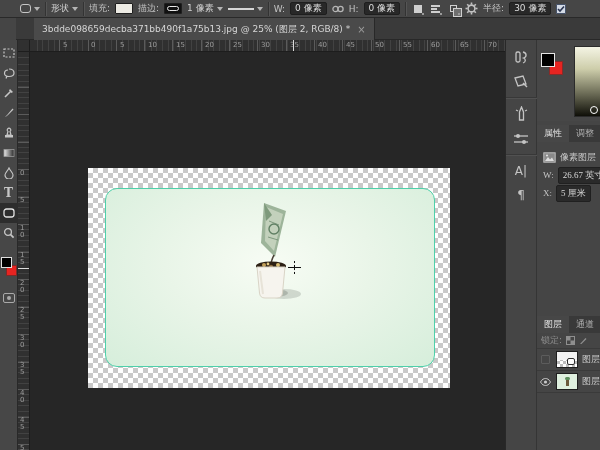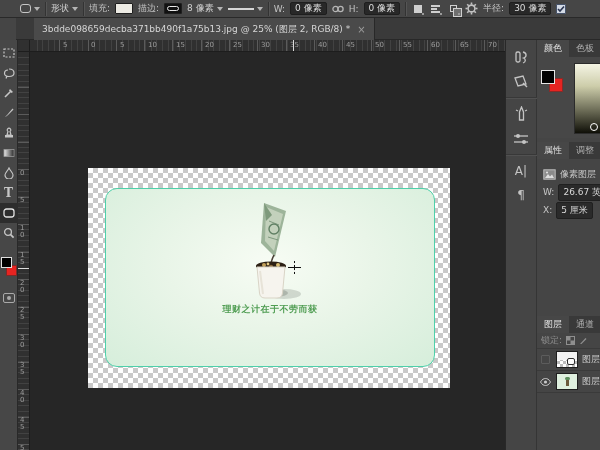--- a/index.html
+++ b/index.html
@@ -115,21 +115,21 @@
   .color-content{ position:relative; height:81px; background:#474747; }
   .cp-fg{ position:absolute; left:4px; top:13px; width:14px; height:14px; background:#000; border:1px solid #e6e6e6; z-index:2; }
   .cp-bg{ position:absolute; left:12px; top:21px; width:14px; height:14px; border:1px solid #8a2a28; z-index:1; }
   .cp-ramp{
     position:absolute; right:0; top:6px; width:27px; height:71px;
     background:linear-gradient(#f4f4e4 0%, #cdcdaa 32%, #70705a 66%, #0f0f08 100%);
     border:1px solid #2b2b2b;
   }
   .cp-ramp-marker{ position:absolute; right:2px; bottom:2px; width:8px; height:8px; border:1.5px solid #fff; border-radius:50%; }
   .props-panel{ margin-top:4px;text-align:right; }
-  .props-content{ position:relative; background:#454545; padding:6px 0 0 6px; }
+  .props-content{ position:relative; background:#454545; padding:6px 0 0 6px;font-family:Liberation Serif, serif; }
   .prow{ display:flex; align-items:center; gap:4px; height:18px; color:#c6c6c6; white-space:nowrap; }
   .pfield{ background:#2a2a2a; border:1px solid #202020; color:#d8d8d8; padding:1px 4px; border-radius:2px; }
   .layers-panel{ position:absolute; left:0; top:276px; width:64px; height:134px; }
   .layers-content{ background:#454545; height:117px; }
   .filter-row{ display:flex; align-items:center; gap:3px; height:20px; padding:0 0 0 4px; border-bottom:1px solid #3a3a3a; color:#cfcfcf; white-space:nowrap;}
   .blend-row{ display:flex; align-items:center; height:21px; padding:0 0 0 4px; border-bottom:1px solid #3a3a3a; white-space:nowrap;}
   .blend-field{ background:#3d3d3d; border:1px solid #2c2c2c; color:#c9c9c9; padding:1px 14px 1px 5px; border-radius:2px; }
   .lock-row{ display:flex; align-items:center; gap:4px; height:16px; padding:0 0 0 4px; color:#8f8f8f; border-bottom:1px solid #3a3a3a; white-space:nowrap;}
   .lock-ico{ width:9px; height:9px; }
   .layer-row{ display:flex; align-items:center; gap:4px; height:22px; border-bottom:1px solid #3a3a3a; padding-left:2px; white-space:nowrap; overflow:hidden; }
@@ -158,21 +158,21 @@
     <div class="ob-drop">
       <span>形状</span>
       <span class="chev"></span>
     </div>
     <div class="ob-div"></div>
     <span class="ob-label">填充:</span>
     <span class="swatch-fill"></span>
     <span class="ob-label">描边:</span>
     <span class="swatch-stroke"></span>
     <div class="ob-drop">
-      <span>8 像素</span>
+      <span>1 像素</span>
       <span class="chev"></span>
     </div>
     <div class="ob-drop">
       <span class="line-style"></span>
       <span class="chev"></span>
     </div>
     <div class="ob-div"></div>
     <span class="ob-label">W:</span>
     <span class="ob-field">0 像素</span>
     <svg width="12" height="8" viewBox="0 0 12 8">
@@ -349,21 +349,20 @@
           <circle cx="37" cy="66" r="2.2" fill="#8a6c42"></circle>
           <circle cx="44" cy="64" r="2" fill="#d9bc72"></circle>
           <circle cx="34" cy="63" r="1.4" fill="#e4cc88"></circle>
 
           <path d="M23 66 L51 66 L48.5 92 Q48 97 43 97 L31 97 Q26 97 25.5 92 Z" fill="#f6f4ee" stroke="#d9d4c6" stroke-width="1"></path>
           <path d="M26 70 L29 93" stroke="#e7e3d8" stroke-width="2" fill="none"></path>
         </svg>
         <div class="crosshair">
             <span class="gap"></span>
           </div>
-        <div class="poster-text">理财之计在于不劳而获</div>
       </div>
     </div>
   </div>
 
   <div class="dock">
 
     <div class="dock-strip">
       <div class="strip-icon">
         <svg width="15" height="15" viewBox="0 0 15 15">
           <rect x="2" y="2" width="4" height="10" rx="1.5" fill="none" stroke="#c4c4c4" stroke-width="1.3"></rect>
@@ -397,24 +396,20 @@
         <span>A|</span>
       </div>
       <div class="strip-icon">
         <span>¶</span>
       </div>
     </div>
 
     <div class="dock-panels">
 
       <div>
-        <div class="ptabs">
-          <span class="ptab active">颜色</span>
-          <span class="ptab">色板</span>
-        </div>
         <div class="color-content">
           <span class="cp-fg"></span>
           <span class="cp-bg" style="background:#e62421;"></span>
           <div class="cp-ramp">
             <span class="cp-ramp-marker"></span>
           </div>
         </div>
       </div>
 
       <div class="props-panel">

